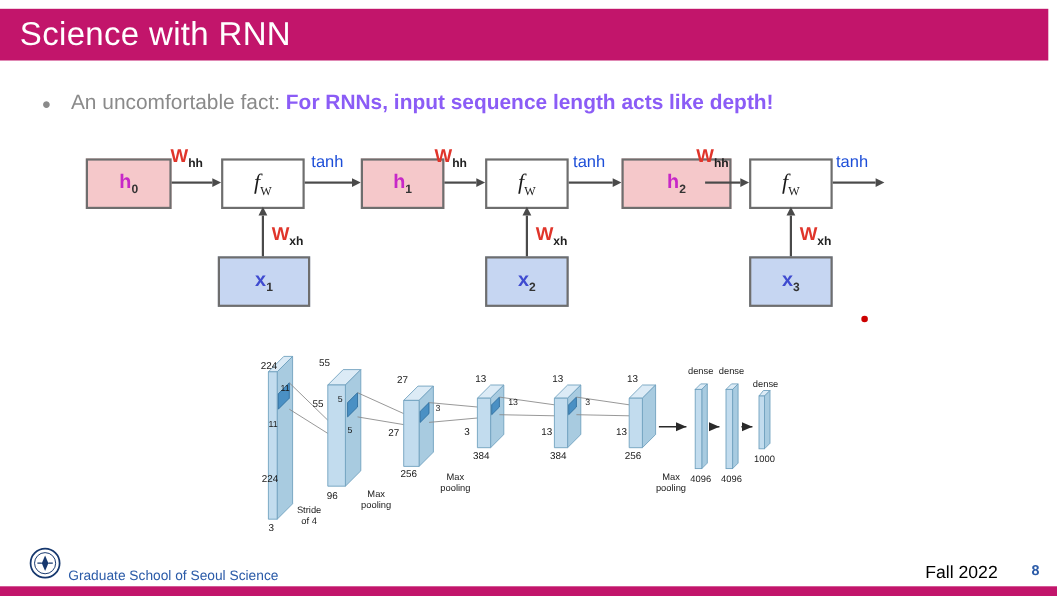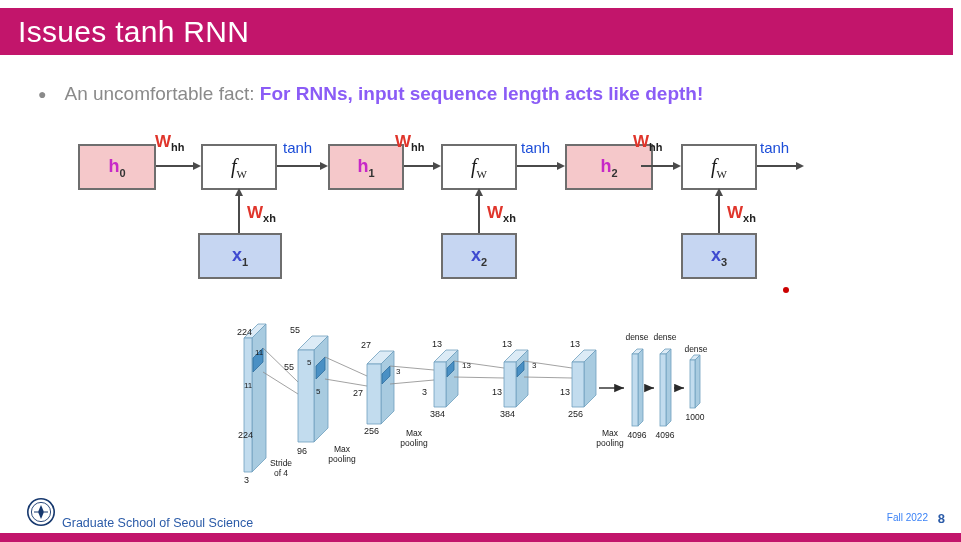--- a/index.html
+++ b/index.html
@@ -62,30 +62,30 @@
   .cone   { stroke:#8a8a8a; stroke-width:0.8; }
   .cnn text { fill:#1a1a1a; font-family:"Liberation Sans", sans-serif; font-size:9px; }
   .cnn text.small { font-size:8px; }
   .cnn text.cap { font-size:8.5px; text-anchor:middle; }
   .cnn line.darrow { stroke:#2a2a2a; stroke-width:1.4; }
 
   
   .logo { position:absolute; left:26px; top:497px; width:30px; height:30px; }
   .univ   { position:absolute; left:62px; top:499px; font-size:13.5px; font-weight:bold; color:#16386E; }
   .school { position:absolute; left:62px; top:516px; font-size:12.5px; color:#2B5BA8; }
-  .term   { position:absolute; right:33px; top:512px; font-size:10px; color:#3b82f6; }
+  .term   { position:absolute; right:54px; top:512px; font-size:16px; color:#000000; }
   .page   { position:absolute; right:16px; top:511px; font-size:13px; font-weight:bold; color:#2B5BA8; }
 </style>
 </head>
 <body>
 
 <div class="slide">
 
   <header class="titlebar">
-    <h1>Issues tanh RNN</h1>
+    <h1>Science with RNN</h1>
   </header>
 
   <div class="bullet-row">
     <span class="bullet-dot">●</span>
     <p class="bullet-text"><span>An uncomfortable fact: </span><strong>For RNNs, input sequence length acts like depth!</strong></p>
   </div>
 
   <div class="rnn">
 
     <div class="box h-box" style="left:78px;width:78px">
@@ -105,21 +105,21 @@
     </div>
     <div class="harrow" style="left:404px;width:29px"></div>
     <span class="w-label" style="left:395px;top:132px"><span>W</span><sub>hh</sub></span>
 
     <div class="box f-box" style="left:441px;width:76px">
       <span class="lbl f-lbl"><span>f</span><sub>W</sub></span>
     </div>
     <div class="harrow" style="left:517px;width:40px"></div>
     <span class="tanh-label" style="left:521px;top:139px">tanh</span>
 
-    <div class="box h-box" style="left:565px;width:88px">
+    <div class="box h-box" style="left:565px;width:100px">
       <span class="lbl h-lbl"><span>h</span><sub>2</sub></span>
     </div>
     <div class="harrow" style="left:641px;width:32px"></div>
     <span class="w-label" style="left:633px;top:132px"><span>W</span><sub>hh</sub></span>
 
     <div class="box f-box" style="left:681px;width:76px">
       <span class="lbl f-lbl"><span>f</span><sub>W</sub></span>
     </div>
     <div class="harrow" style="left:757px;width:39px"></div>
     <span class="tanh-label" style="left:760px;top:139px">tanh</span>

